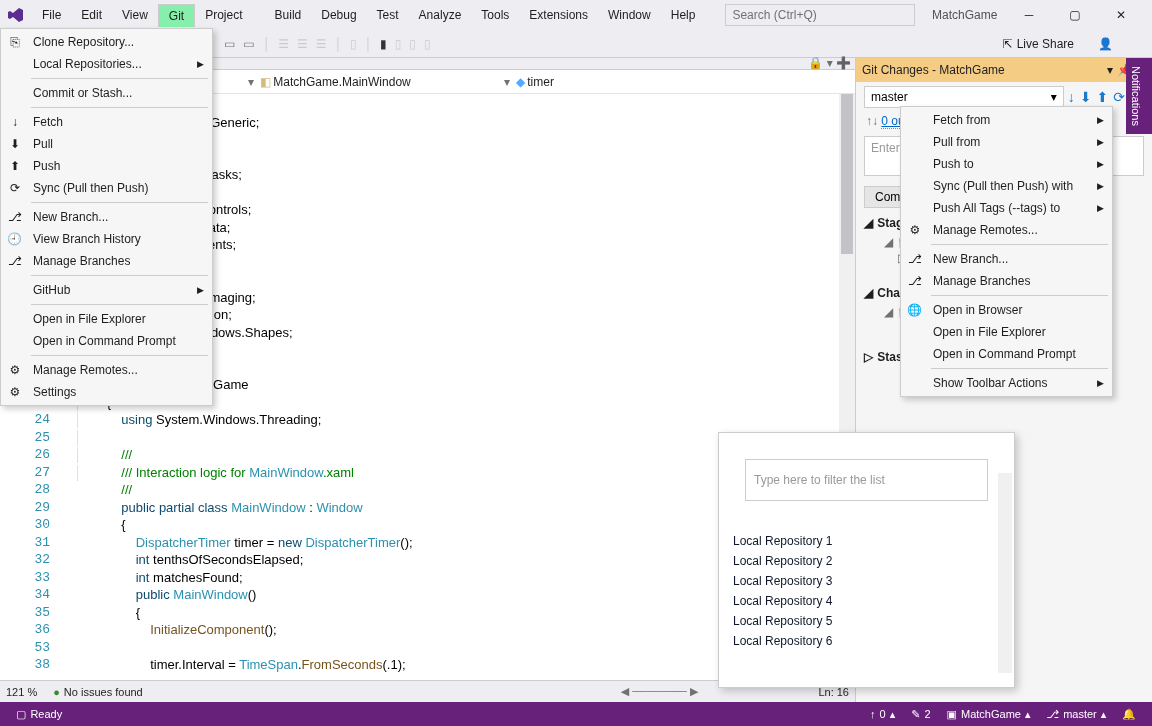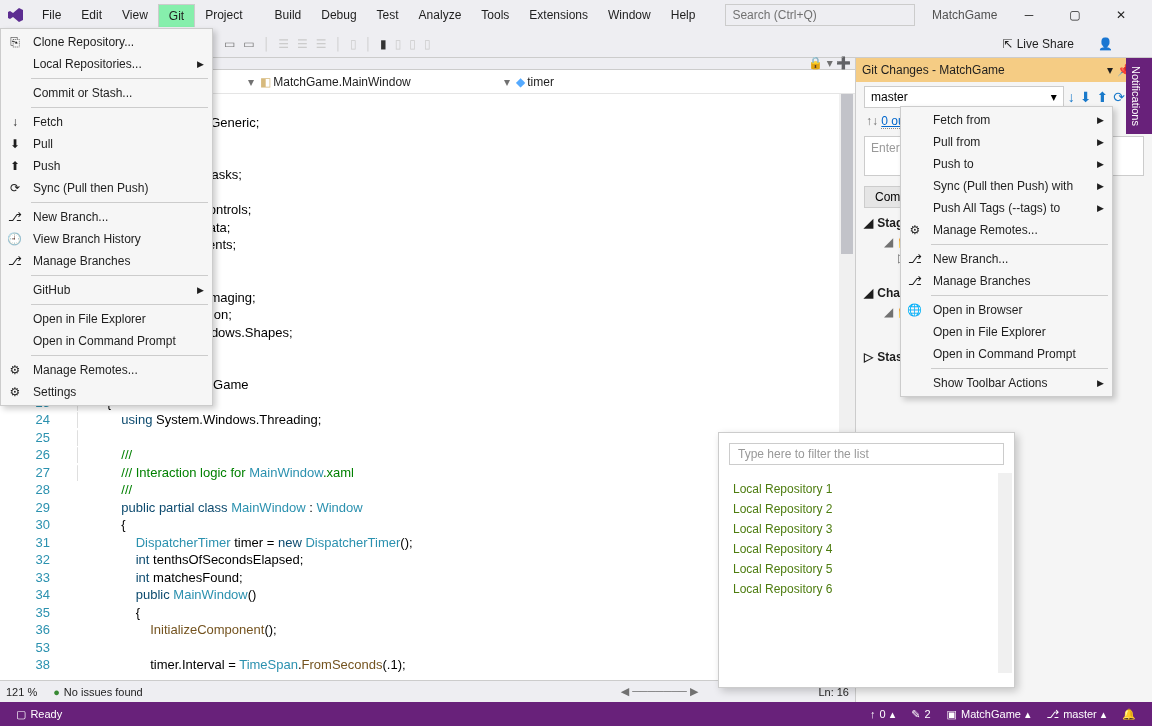--- a/index.html
+++ b/index.html
@@ -21,21 +21,21 @@
 .main-area { display: flex; height: calc(100% - 30px - 28px - 24px); position: relative; }
 
 .editor-pane { flex: 1; display: flex; flex-direction: column; background: #fff; }
 .editor-header { height: 12px; background: #eeeef2; border-bottom: 1px solid #ccc; position: relative; }
 .tab-lock { position:absolute; right:4px; top:-2px; color:#717171;}
 .breadcrumb-bar { height: 24px; background: #fff; border-bottom: 1px solid #e5e5e5; display: flex; align-items: center; padding: 0 4px; gap: 6px; color: #1e1e1e; }
 .breadcrumb-item { display: flex; align-items: center; gap: 2px; }
 .bc-dd { margin-left:auto; color:#717171; }
 .code-area { flex: 1; display: flex; background: #fff; font-family: Consolas, monospace; font-size: 13px; overflow: hidden; position: relative; }
 .gutter { width: 60px; background: #fff; color: #2b91af; text-align: right; padding-right: 10px; line-height: 17.5px; padding-top: 2px; }
-.gutter .ln { height: 17.5px; }
+.gutter .ln { height: 17.5px; font-family: Liberation Mono, monospace; }
 .fold-gutter { width: 36px; text-align: center; color: #a5a5a5; line-height: 17.5px; padding-top: 2px; }
 .fold-gutter .box {color:#808080;font-size:9px; display:inline-block;border:1px solid #ccc; width:9px; height:9px; line-height:8px; text-align:center;}
 .code-lines { flex: 1; line-height: 17.5px; padding-top: 2px; white-space: pre; color: #000; }
 .kw { color: #0c4a6e; }
 .type { color: #2b91af; }
 .cmt { color: #008000; }
 .method { color: #74531f; }
 .current-line { box-shadow: inset 4px 0 0 #FFCC00; }
 
 .scrollbar-v { position: absolute; right: 0; top: 0; width: 16px; height: 100%; background: #f0f0f0; }
@@ -70,23 +70,23 @@
 .popup-menu { position: absolute; background: #f6f6f6; border: 1px solid #ccc; box-shadow: 3px 3px 6px rgba(0,0,0,0.2); z-index: 100; padding: 2px 0; }
 .popup-item { padding: 4px 30px 4px 32px; color: #1e1e1e; display: flex; align-items: center; position: relative; white-space: nowrap; cursor:default;}
 .popup-sep { height: 1px; background: #ccc; margin: 3px 4px 3px 30px; }
 .popup-icon { position: absolute; left: 6px; width: 16px; text-align: center; font-size: 12px; }
 .popup-arrow { position: absolute; right: 8px; color: #1e1e1e; font-size: 9px; }
 
 .git-menu { left: 0px; top: 28px; width: 213px; }
 .context-menu { left: 900px; top: 106px; width: 213px; }
 
 .repo-popup { position: absolute; left: 718px; top: 432px; width: 297px; height: 256px; background: #fff; border: 1px solid #ccc; box-shadow: 3px 3px 8px rgba(0,0,0,0.2); z-index: 50; }
-.repo-filter { margin: 10px; border: 1px solid #ccc; padding: 4px 8px; height: 22px; display: flex; align-items: center; color: #999; }
+.repo-filter { margin: 26px; border: 1px solid #ccc; padding: 4px 8px; height: 42px; display: flex; align-items: center; color: #999; }
 .repo-list { padding: 4px 14px; }
-.repo-item { padding: 3px 0; color: #4d7c0f; }
+.repo-item { padding: 3px 0; color: #0f172a; }
 .repo-scroll { position:absolute; right:2px; top:40px; width:14px; height:200px; background:#f0f0f0; }
 </style>
 </head>
 <body>
 
 <div class="title-bar">
   <span class="vs-icon">
     <svg viewBox="0 0 16 16" width="16" height="16">
         <path fill="#5c2d91" d="M11 1l4 2v10l-4 2-6-5-3 2-2-1V5l2-1 3 2 6-5z"></path>
       </svg>

